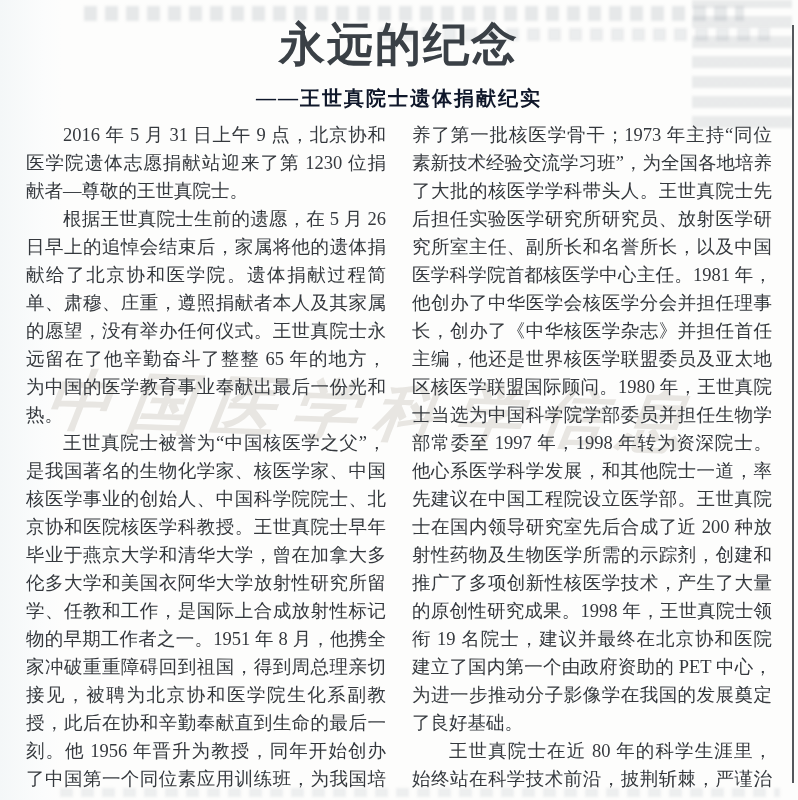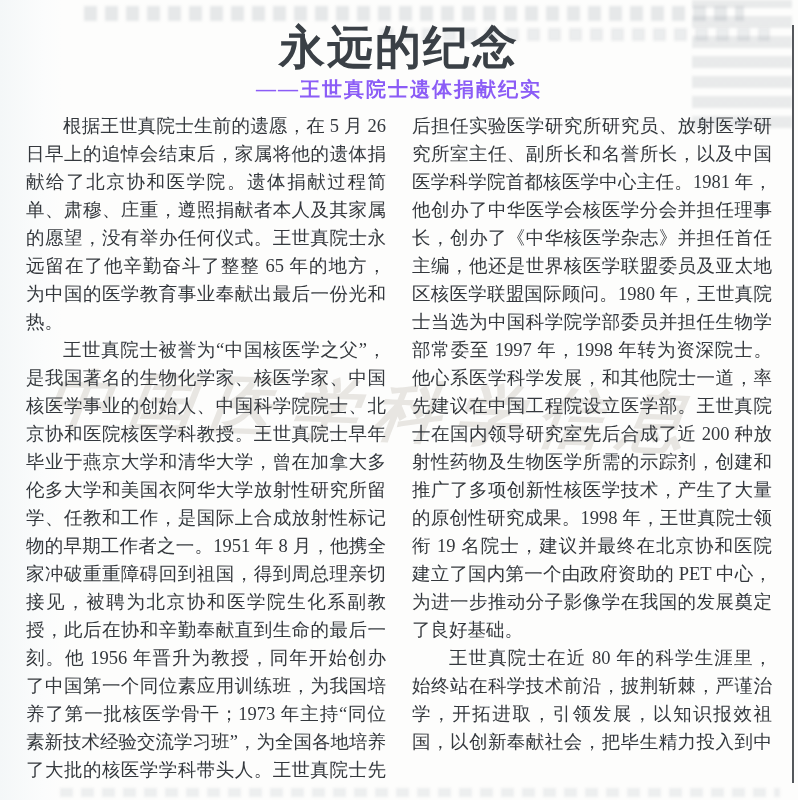--- a/index.html
+++ b/index.html
@@ -14,34 +14,34 @@
   }
   
   .page::before{
     content:"";position:absolute;left:0;top:0;bottom:0;width:62px;
     background:linear-gradient(90deg,#f4f7f8 0%,#fbfcfc 70%,rgba(255,255,255,0) 100%);
     pointer-events:none;
   }
   .header{position:relative;text-align:center;padding-top:20px;}
   .title{
     margin:0;
-    font-family:Liberation Serif, serif;
+    font-family:Liberation Mono, monospace;
     font-weight:900;
     font-size:46px;
     line-height:56px;
     letter-spacing:2px;
     color:#3a4046;
   }
   .subtitle{
-    margin-top:0;
+    margin-top:9px;
     font-size:20px;
     line-height:26px;
     letter-spacing:2px;
     font-weight:600;
-    color:#8b5cf6;
+    color:#0f172a;
   }
   .columns{
     position:relative;
     margin:10px 26px 0 26px;
     height:672px;
     column-count:2;
     column-gap:26px;
     column-fill:auto;
     overflow:hidden;
     font-size:18.5px;
@@ -98,20 +98,21 @@
   <div class="ghost g4"></div>
 
   <div class="watermark">中国医学科学信息</div>
 
   <div class="header">
     <h1 class="title">永远的纪念</h1>
     <div class="subtitle">——王世真院士遗体捐献纪实</div>
   </div>
 
   <div class="columns">
+    <p>2016 年 5 月 31 日上午 9 点，北京协和医学院遗体志愿捐献站迎来了第 1230 位捐献者—尊敬的王世真院士。</p>
     <p>根据王世真院士生前的遗愿，在 5 月 26 日早上的追悼会结束后，家属将他的遗体捐献给了北京协和医学院。遗体捐献过程简单、肃穆、庄重，遵照捐献者本人及其家属的愿望，没有举办任何仪式。王世真院士永远留在了他辛勤奋斗了整整 65 年的地方，为中国的医学教育事业奉献出最后一份光和热。</p>
     <p>王世真院士被誉为“中国核医学之父”，是我国著名的生物化学家、核医学家、中国核医学事业的创始人、中国科学院院士、北京协和医院核医学科教授。王世真院士早年毕业于燕京大学和清华大学，曾在加拿大多伦多大学和美国衣阿华大学放射性研究所留学、任教和工作，是国际上合成放射性标记物的早期工作者之一。1951 年 8 月，他携全家冲破重重障碍回到祖国，得到周总理亲切接见，被聘为北京协和医学院生化系副教授，此后在协和辛勤奉献直到生命的最后一刻。他 1956 年晋升为教授，同年开始创办了中国第一个同位素应用训练班，为我国培养了第一批核医学骨干；1973 年主持“同位素新技术经验交流学习班”，为全国各地培养了大批的核医学学科带头人。王世真院士先后担任实验医学研究所研究员、放射医学研究所室主任、副所长和名誉所长，以及中国医学科学院首都核医学中心主任。1981 年，他创办了中华医学会核医学分会并担任理事长，创办了《中华核医学杂志》并担任首任主编，他还是世界核医学联盟委员及亚太地区核医学联盟国际顾问。1980 年，王世真院士当选为中国科学院学部委员并担任生物学部常委至 1997 年，1998 年转为资深院士。他心系医学科学发展，和其他院士一道，率先建议在中国工程院设立医学部。王世真院士在国内领导研究室先后合成了近 200 种放射性药物及生物医学所需的示踪剂，创建和推广了多项创新性核医学技术，产生了大量的原创性研究成果。1998 年，王世真院士领衔 19 名院士，建议并最终在北京协和医院建立了国内第一个由政府资助的 PET 中心，为进一步推动分子影像学在我国的发展奠定了良好基础。</p>
     <p>王世真院士在近 80 年的科学生涯里，始终站在科学技术前沿，披荆斩棘，严谨治学，开拓进取，引领发展，以知识报效祖国，以创新奉献社会，把毕生精力投入到中国的核医学事业中，先后培养了硕士、博士和博士后等 40 余人，可谓桃李满天下。</p>
 
   </div>
 
   <div class="scan-edge-line"></div>
 
 </div>
 

